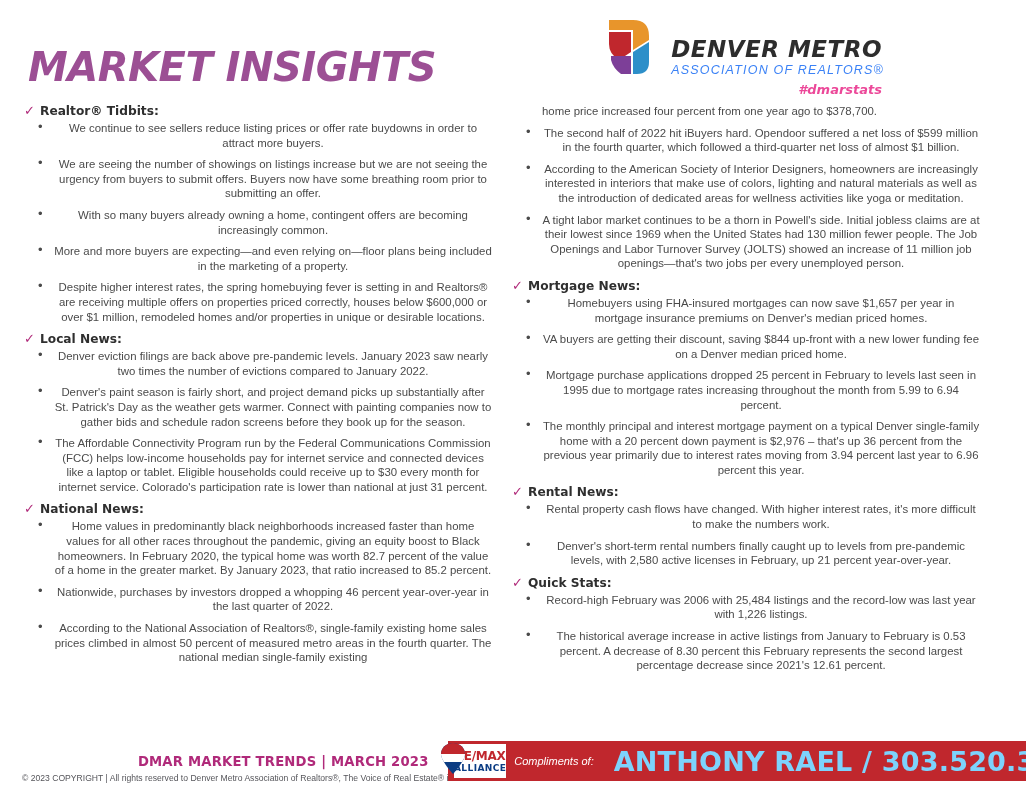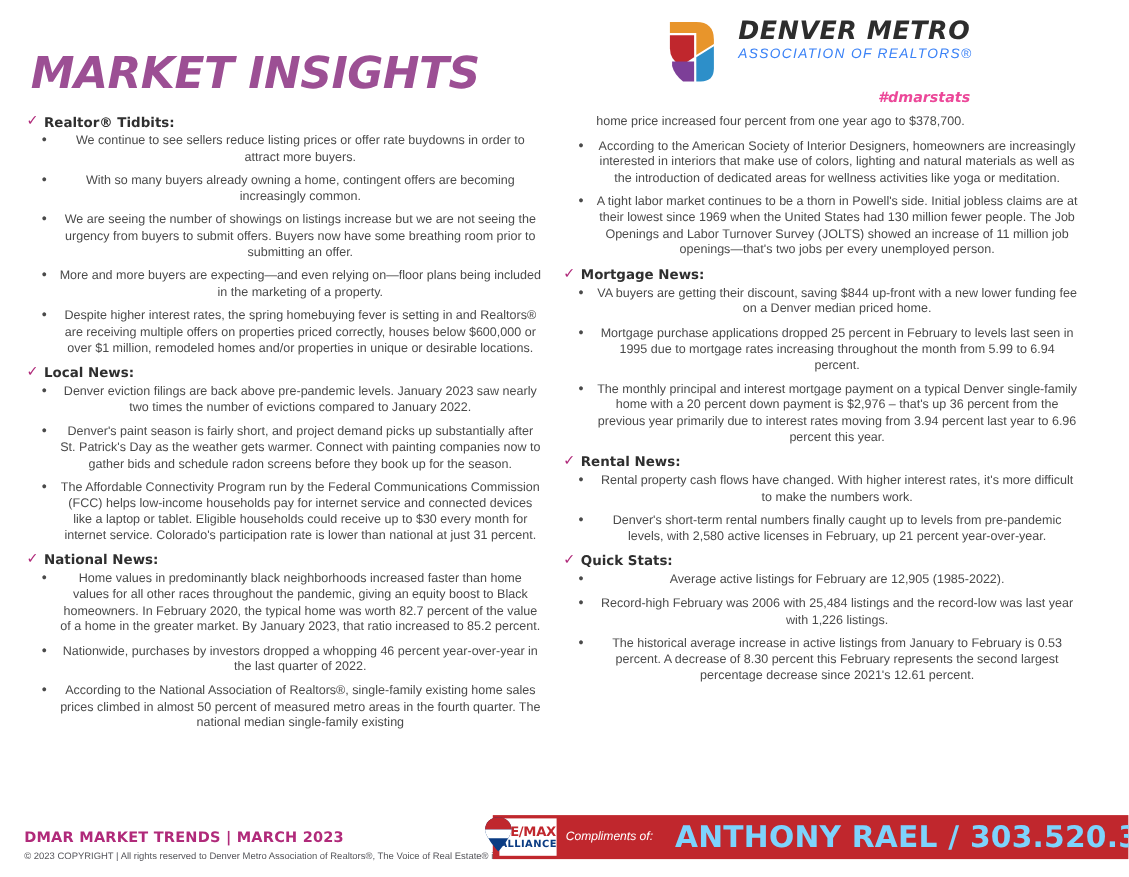--- a/index.html
+++ b/index.html
@@ -13,21 +13,21 @@
     overflow:hidden;
   }
 
   
   .header { position:absolute; top:0; left:0; width:906px; height:100px;font-style:italic; }
   .title {
     position:absolute; left:28px; top:44px;
     font-size:40px; font-weight:bold; letter-spacing:-0.5px;
     color:#9c4f94; font-family:"DejaVu Sans", sans-serif;
   }
-  .logo-wrap { position:absolute; right:22px; top:16px; display:flex; align-items:flex-start; gap:6px; }
+  .logo-wrap { position:absolute; right:22px; top:16px; display:flex; align-items:flex-end; gap:6px; }
   .logo-mark { width:62px; height:62px; position:relative; }
   .logo-text { line-height:1.1; }
   .logo-text .l1 { font-size:23px; font-weight:bold; letter-spacing:0.5px; color:#2d2d2d; font-family:"DejaVu Sans", sans-serif;}
   .logo-text .l2 { font-size:12.5px; letter-spacing:1.2px; color:#3b82f6; margin-top:2px; }
   .hashtag {
     position:absolute; right:24px; top:82px;
     color:#ec4899; font-weight:bold; font-size:13px;
     font-family:"DejaVu Sans", sans-serif;
   }
 
@@ -55,21 +55,21 @@
   ul.bullets li:before {
     content:"\2022"; position:absolute; left:-16px; top:-1px;
     font-size:13px; color:#4a4a4a;
   }
   .cont-first { margin-top:0; }
 
   
   .continued { font-size:11.4px; line-height:14.6px; color:#4a4a4a; padding-left:32px; margin:0 0 7px 0; }
 
   
-  .footer { position:absolute; left:0; bottom:0; width:1026px; height:60px; }
+  .footer { position:absolute; left:0; bottom:0; width:1026px; height:60px;text-align:center; }
   .footer-left { position:absolute; left:22px; bottom:14px; }
   .f-title { font-size:13.2px; font-weight:bold; color:#b02a7a; font-family:"DejaVu Sans", sans-serif; letter-spacing:0.2px;}
   .f-copy { font-size:8.6px; color:#55555a; margin-top:4px; }
 
   .footer-bar {
     position:absolute; right:0; bottom:16px;
     width:578px; height:40px; background:#c0272d;
     display:flex; align-items:center; padding:0 8px 0 6px;
   }
   .remax-box { width:78px; height:34px; background:#ffffff; position:relative; margin-right:8px;
@@ -111,22 +111,22 @@
 
   <div class="col col-left">
 
     <div class="section">
       <div class="sec-head">
         <span class="check">✓</span>
         <span>Realtor® Tidbits:</span>
       </div>
       <ul class="bullets">
         <li>We continue to see sellers reduce listing prices or offer rate buydowns in order to attract more buyers.</li>
+        <li>We are seeing the number of showings on listings increase but we are not seeing the urgency from buyers to submit offers. Buyers now have some breathing room prior to submitting an offer.</li>
         <li>With so many buyers already owning a home, contingent offers are becoming increasingly common.</li>
-        <li>We are seeing the number of showings on listings increase but we are not seeing the urgency from buyers to submit offers. Buyers now have some breathing room prior to submitting an offer.</li>
         <li>More and more buyers are expecting—and even relying on—floor plans being included in the marketing of a property.</li>
         <li>Despite higher interest rates, the spring homebuying fever is setting in and Realtors® are receiving multiple offers on properties priced correctly, houses below $600,000 or over $1 million, remodeled homes and/or properties in unique or desirable locations.</li>
       </ul>
     </div>
 
     <div class="section">
       <div class="sec-head">
         <span class="check">✓</span>
         <span>Local News:</span>
       </div>
@@ -149,30 +149,32 @@
       </ul>
     </div>
 
   </div>
 
   <div class="col col-right">
 
     <div class="continued">home price increased four percent from one year ago to $378,700.</div>
 
     <ul class="bullets cont-first">
+      <li>The second half of 2022 hit iBuyers hard. Opendoor suffered a net loss of $599 million in the fourth quarter, which followed a third-quarter net loss of almost $1 billion.</li>
       <li>According to the American Society of Interior Designers, homeowners are increasingly interested in interiors that make use of colors, lighting and natural materials as well as the introduction of dedicated areas for wellness activities like yoga or meditation.</li>
       <li>A tight labor market continues to be a thorn in Powell's side. Initial jobless claims are at their lowest since 1969 when the United States had 130 million fewer people. The Job Openings and Labor Turnover Survey (JOLTS) showed an increase of 11 million job openings—that's two jobs per every unemployed person.</li>
     </ul>
 
     <div class="section">
       <div class="sec-head">
         <span class="check">✓</span>
         <span>Mortgage News:</span>
       </div>
       <ul class="bullets">
+        <li>Homebuyers using FHA-insured mortgages can now save $1,657 per year in mortgage insurance premiums on Denver's median priced homes.</li>
         <li>VA buyers are getting their discount, saving $844 up-front with a new lower funding fee on a Denver median priced home.</li>
         <li>Mortgage purchase applications dropped 25 percent in February to levels last seen in 1995 due to mortgage rates increasing throughout the month from 5.99 to 6.94 percent.</li>
         <li>The monthly principal and interest mortgage payment on a typical Denver single-family home with a 20 percent down payment is $2,976 – that's up 36 percent from the previous year primarily due to interest rates moving from 3.94 percent last year to 6.96 percent this year.</li>
       </ul>
     </div>
 
     <div class="section">
       <div class="sec-head">
         <span class="check">✓</span>
         <span>Rental News:</span>
@@ -182,21 +184,20 @@
         <li>Denver's short-term rental numbers finally caught up to levels from pre-pandemic levels, with 2,580 active licenses in February, up 21 percent year-over-year.</li>
       </ul>
     </div>
 
     <div class="section">
       <div class="sec-head">
         <span class="check">✓</span>
         <span>Quick Stats:</span>
       </div>
       <ul class="bullets">
-        <li>Average active listings for February are 12,905 (1985-2022).</li>
         <li>Record-high February was 2006 with 25,484 listings and the record-low was last year with 1,226 listings.</li>
         <li>The historical average increase in active listings from January to February is 0.53 percent. A decrease of 8.30 percent this February represents the second largest percentage decrease since 2021's 12.61 percent.</li>
       </ul>
     </div>
 
   </div>
 </div>
 
 <div class="footer">
 

